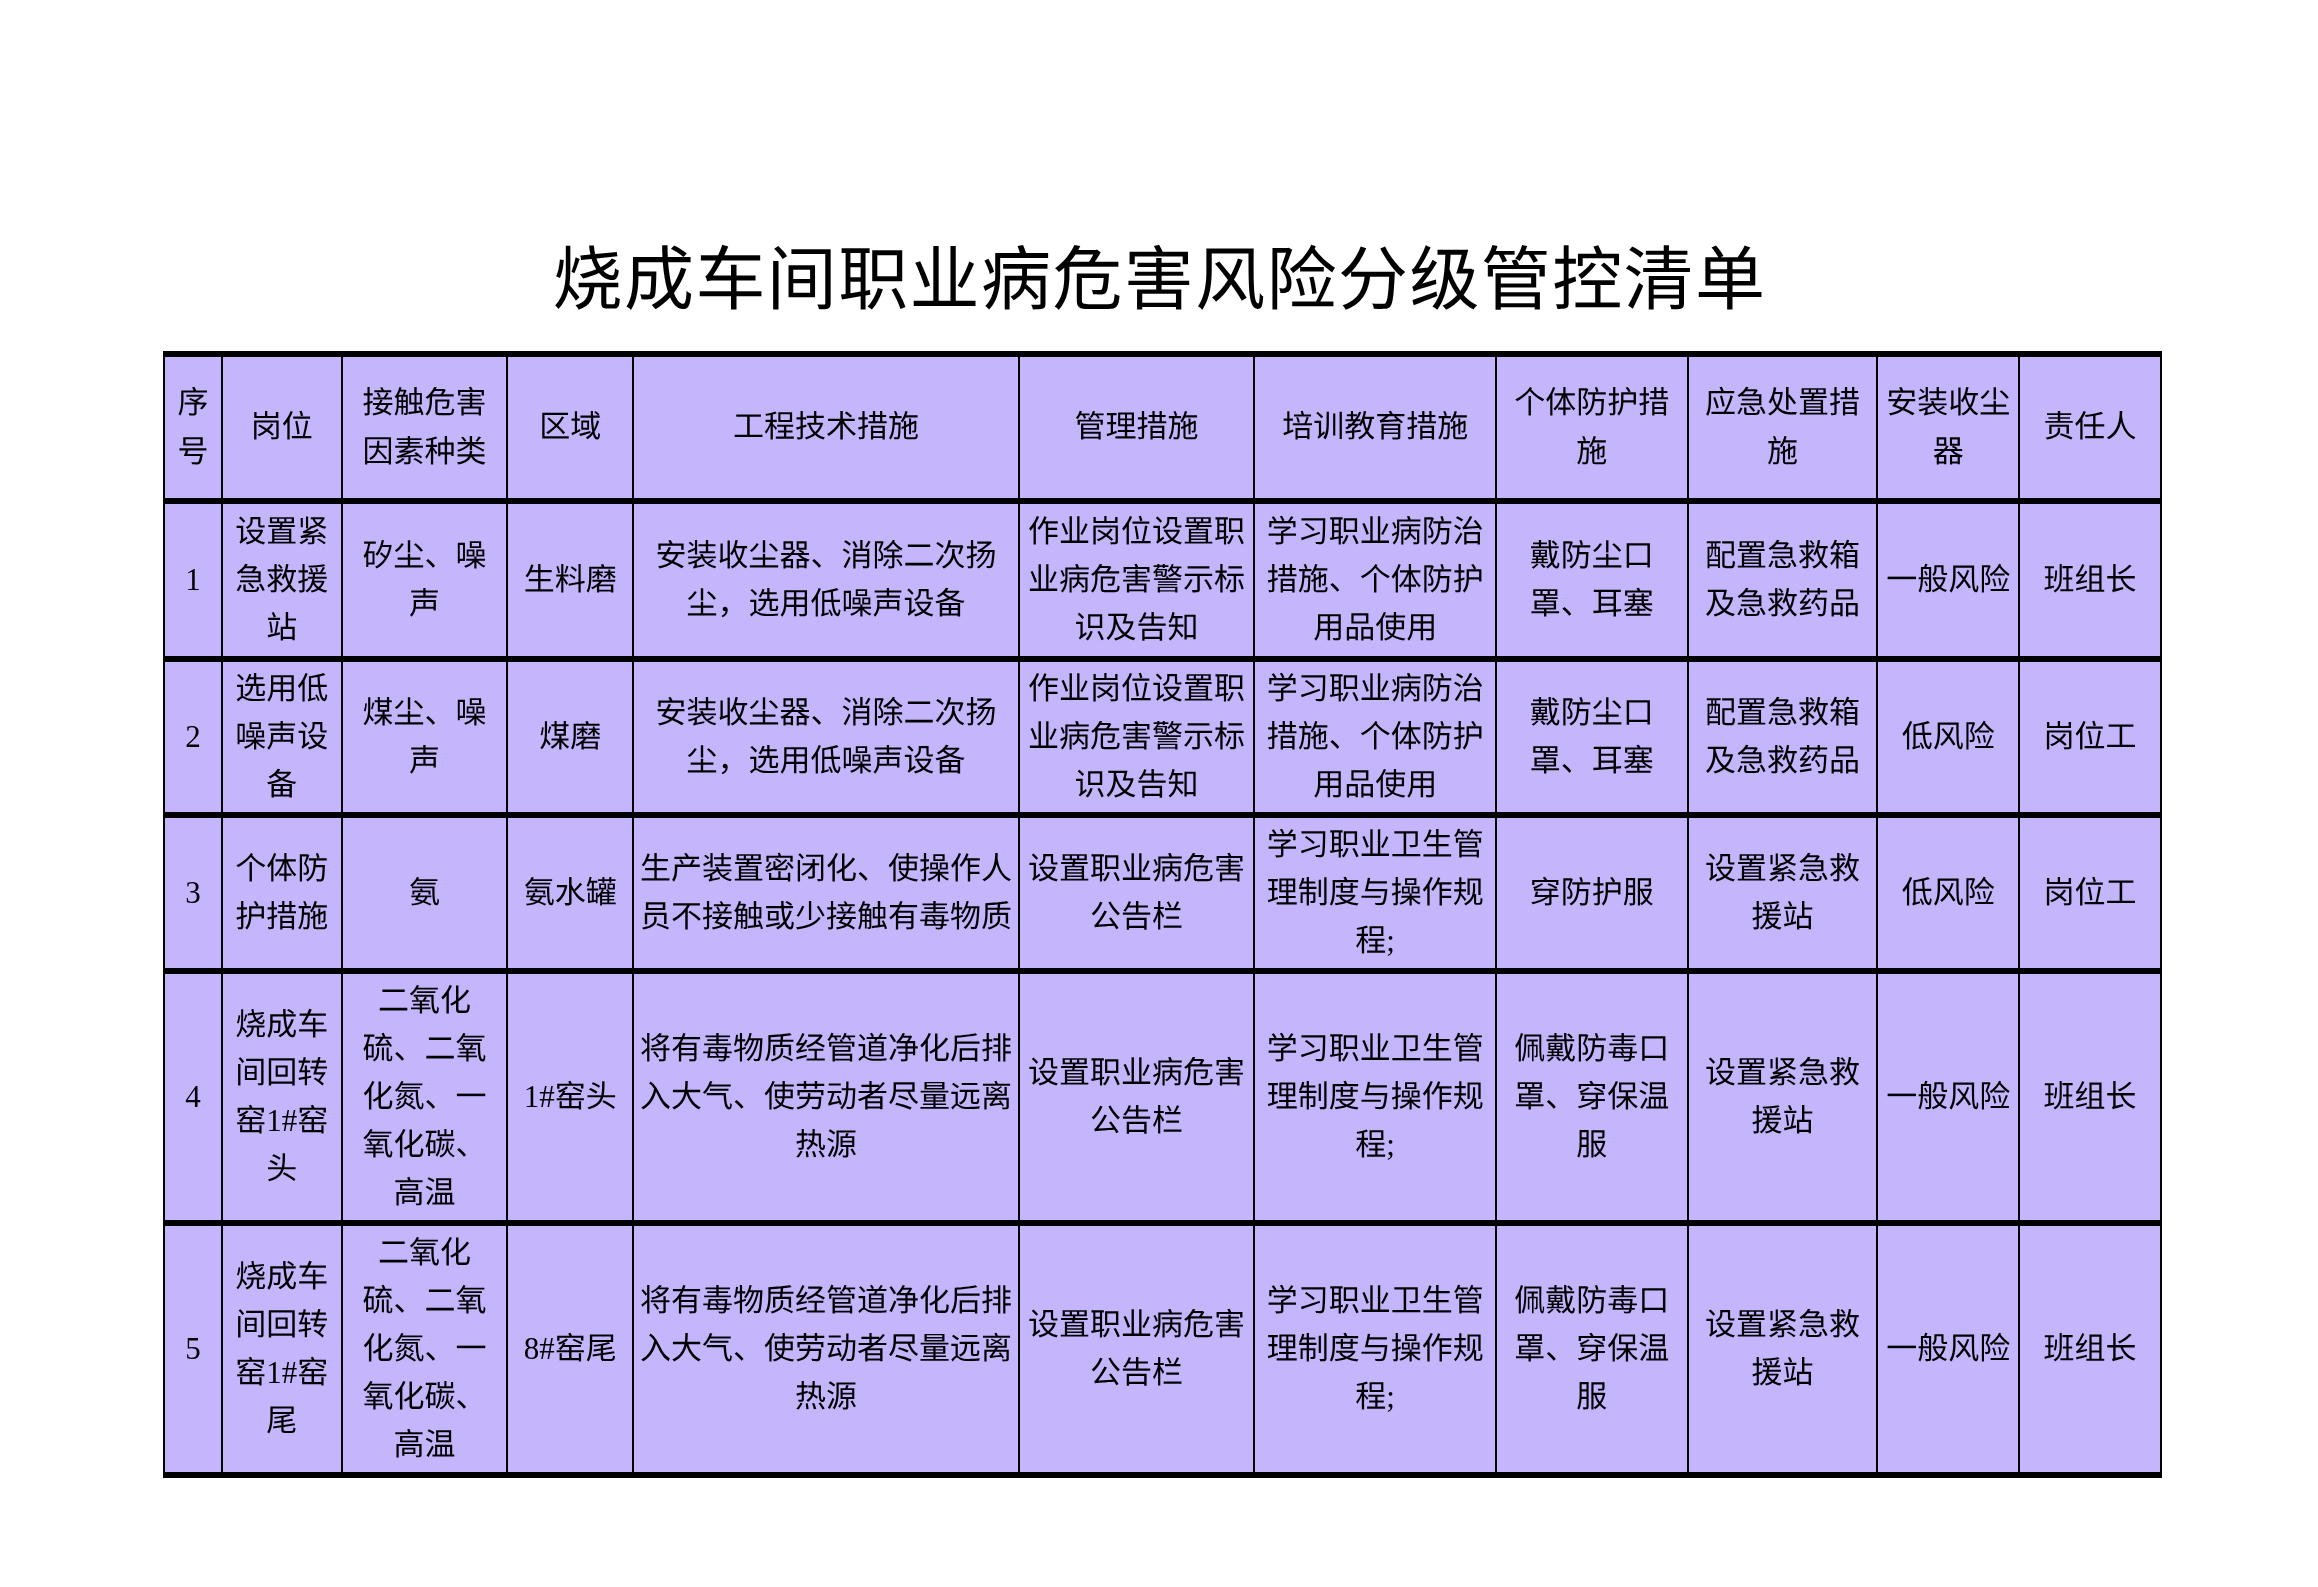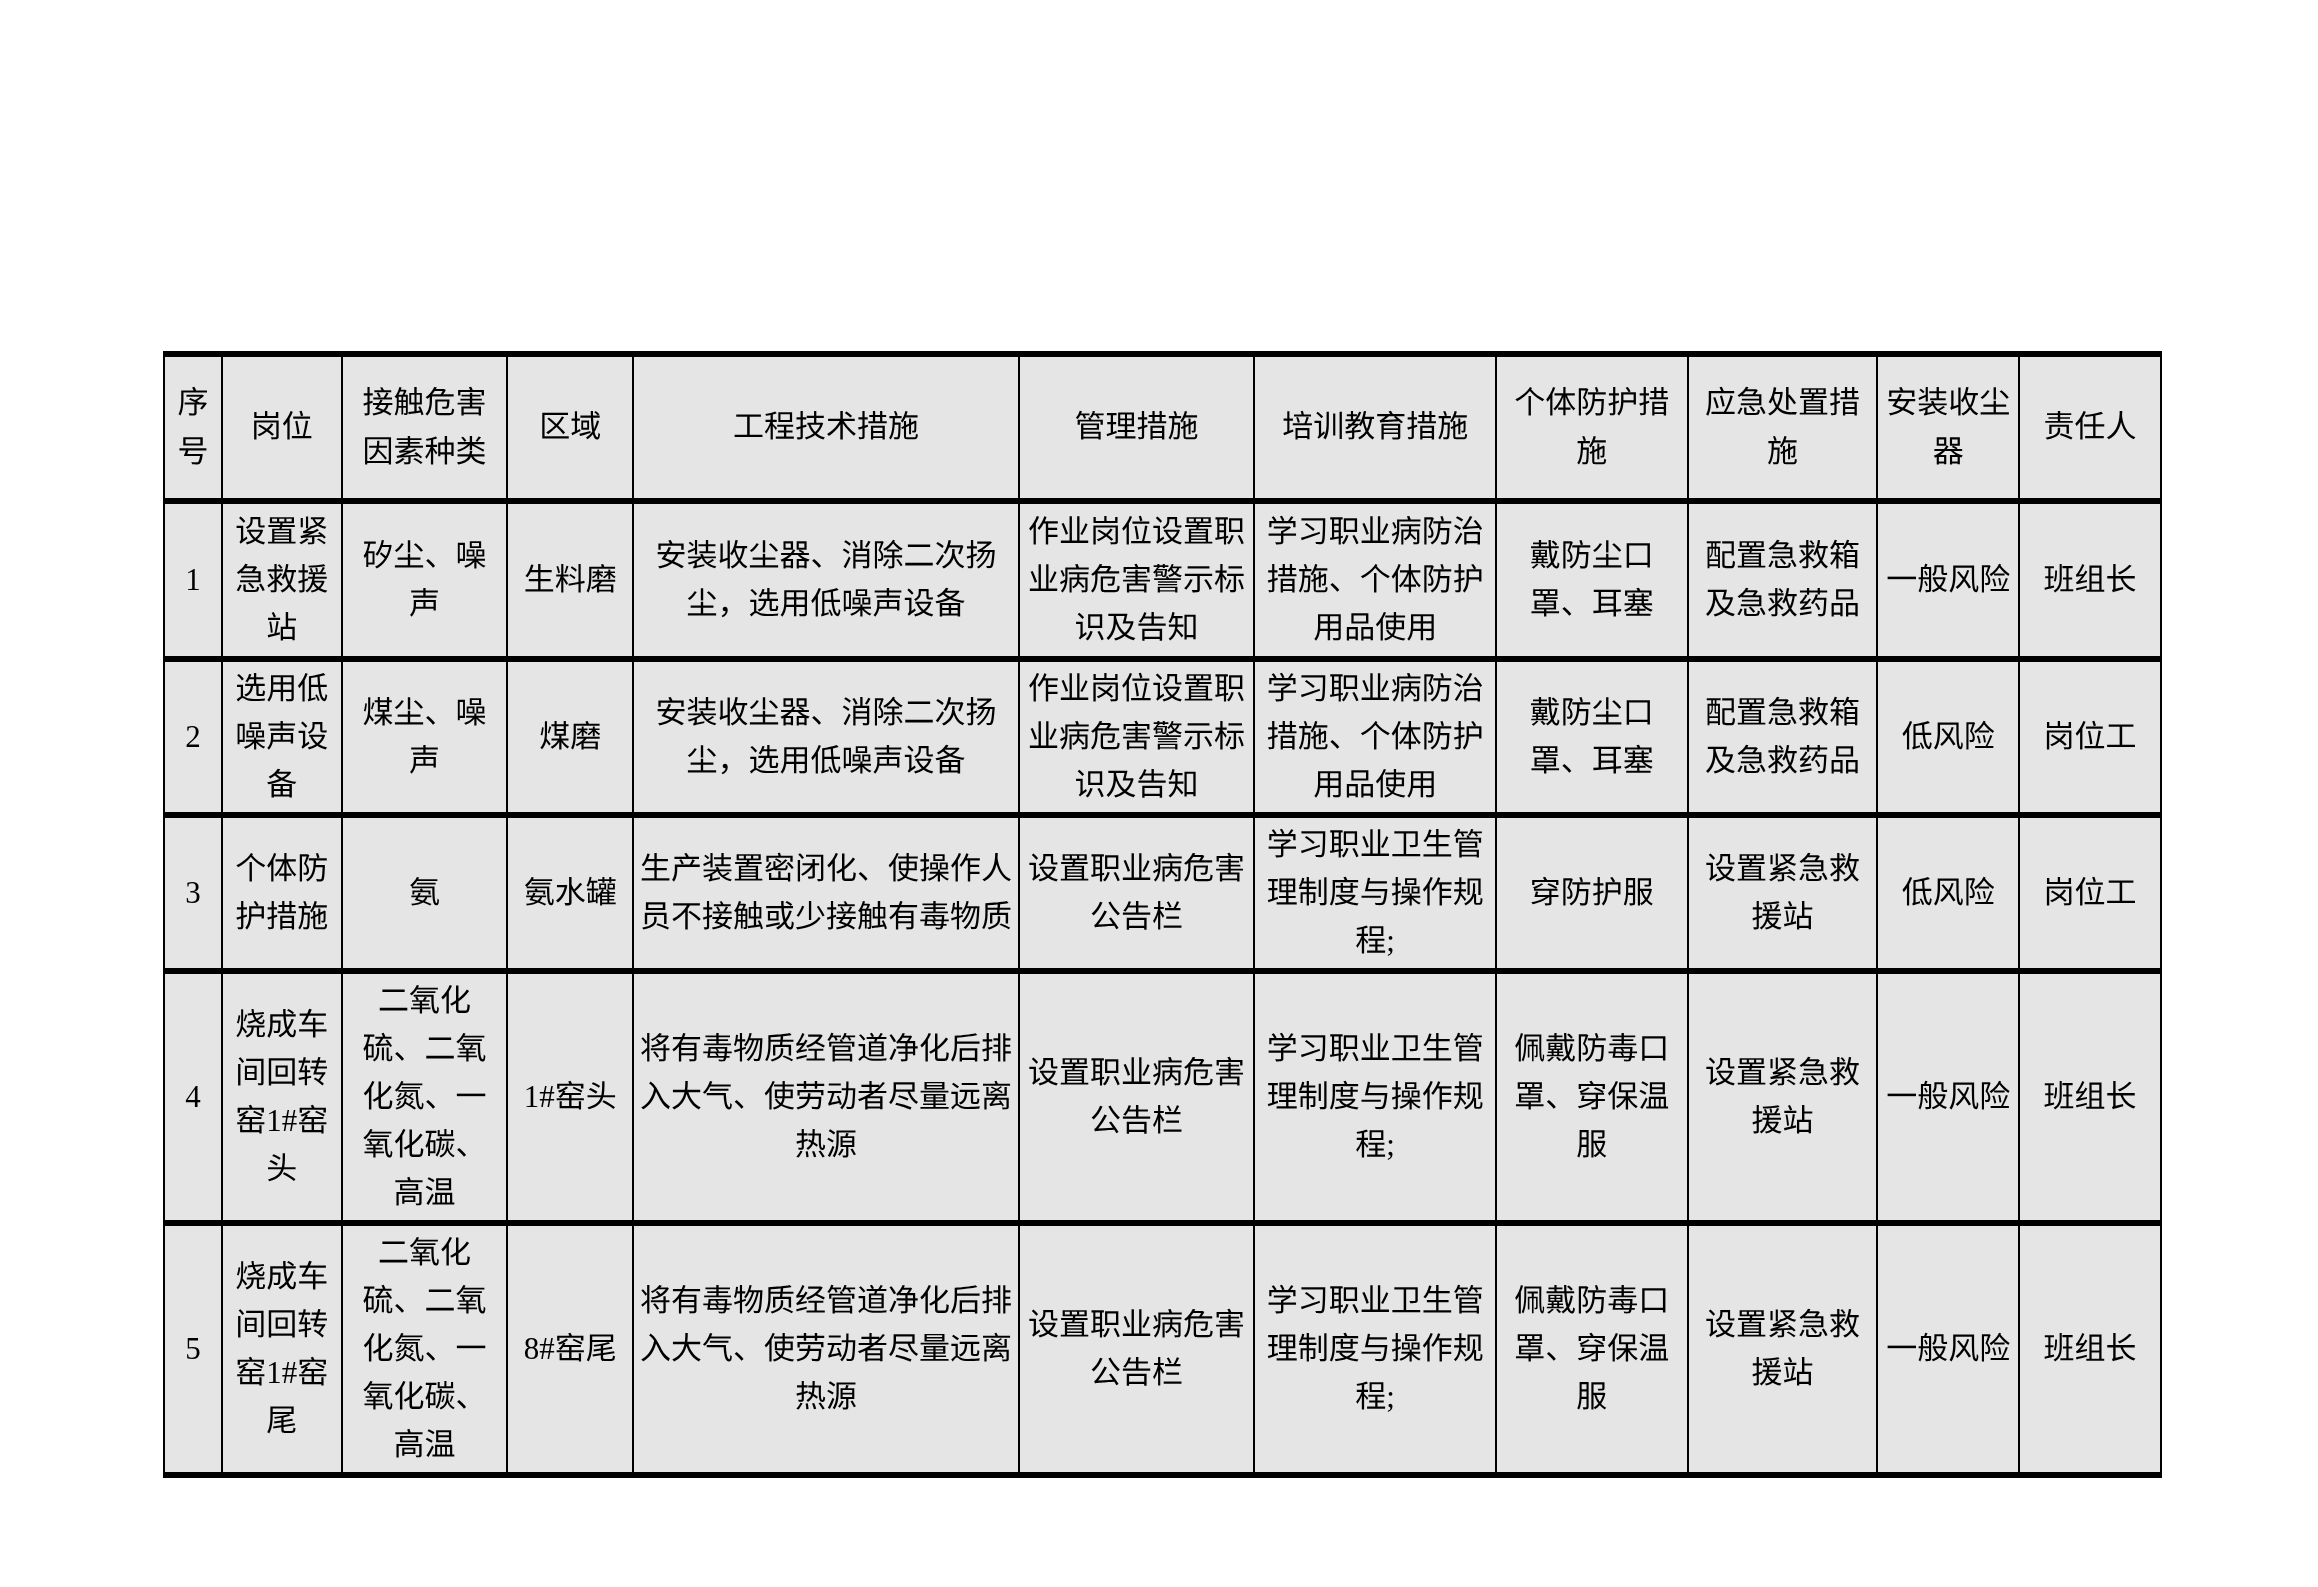--- a/index.html
+++ b/index.html
@@ -29,21 +29,21 @@
     color: #000000;
     white-space: nowrap;
   }
   table.grid {
     position: absolute;
     left: 163px;
     top: 351px;
     width: 1999px;
     border-collapse: collapse;
     table-layout: fixed;
-    background: #e5e5e5;
+    background: #c4b5fd;
   }
   table.grid th,
   table.grid td {
     border: 2.8px solid #000000;
     border-top-width: 6.3px;
     border-bottom-width: 6.3px;
     text-align: center;
     vertical-align: middle;
     font-size: 31px;
     font-weight: 400;
@@ -69,20 +69,21 @@
   col.c7  { width: 12.1%; }
   col.c8  { width: 9.6%;  }
   col.c9  { width: 9.5%;  }
   col.c10 { width: 7.1%;  }
   col.c11 { width: 7.1%;  }
 </style>
 </head>
 <body>
 
 <div class="page">
+  <h1 class="doc-title">烧成车间职业病危害风险分级管控清单</h1>
 
   <table class="grid">
     <colgroup>
       <col class="c1">
         <col class="c2">
         <col class="c3">
         <col class="c4">
       <col class="c5">
         <col class="c6">
         <col class="c7">

